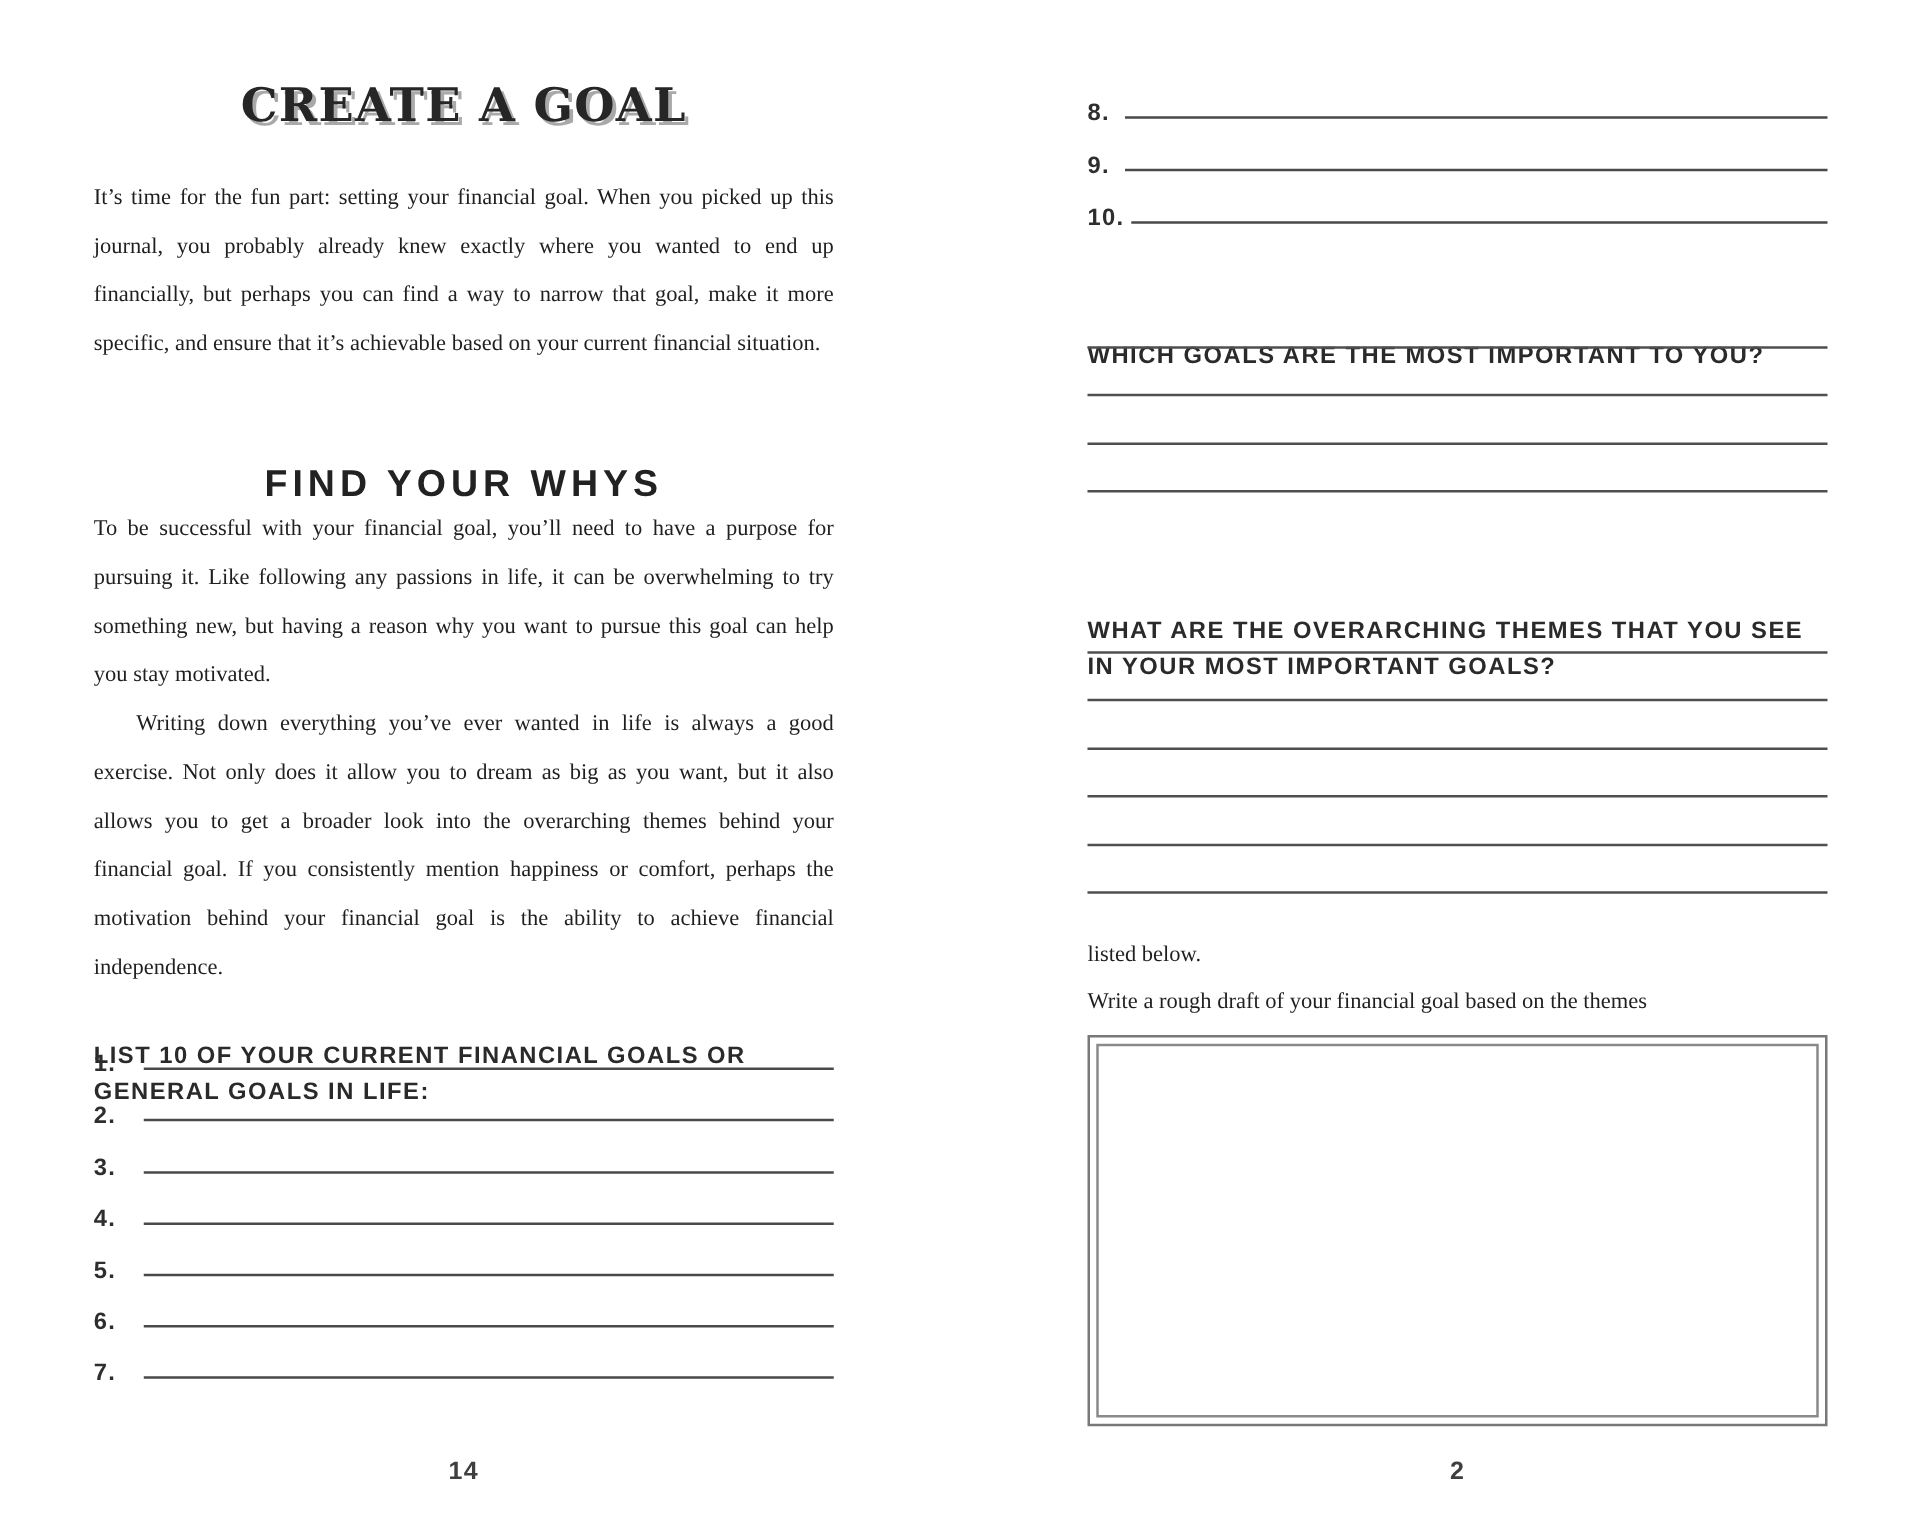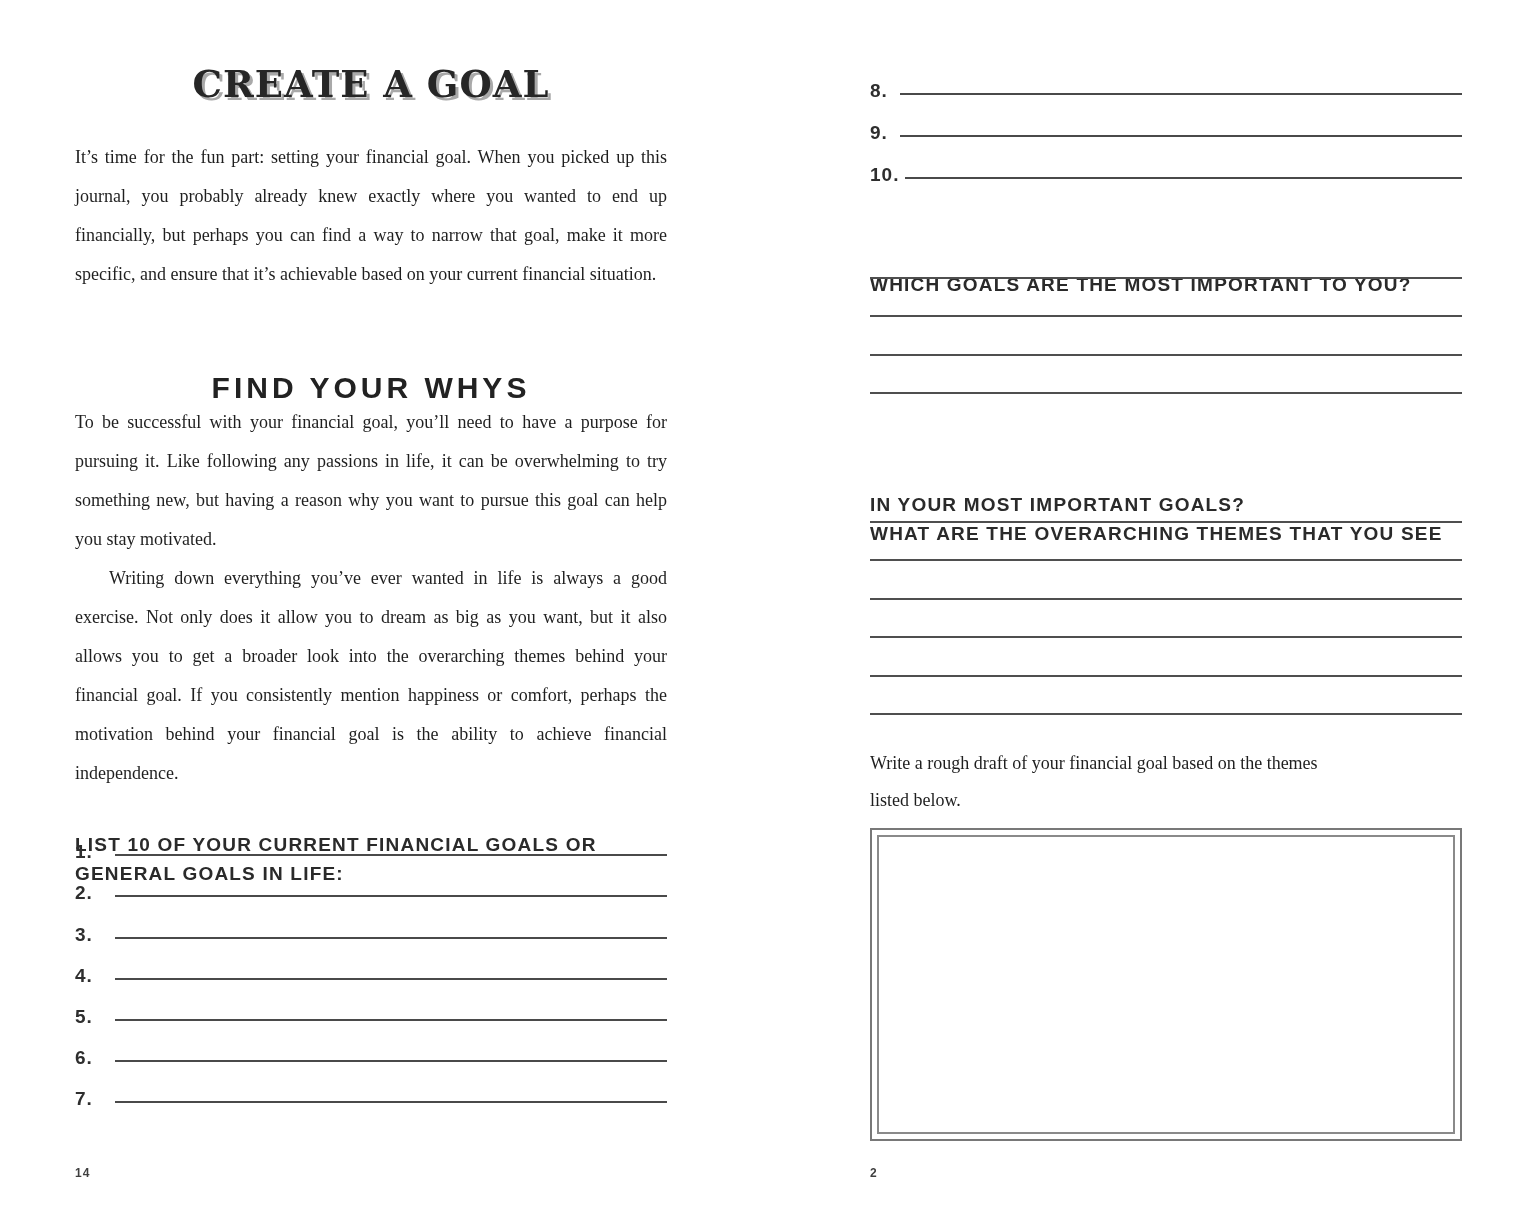--- a/index.html
+++ b/index.html
@@ -62,23 +62,23 @@
 
   .draft-box {
     top: 828px; height: 313px;
     border: 2px solid #787878; position: absolute;
   }
   .draft-box .inner {
     position: absolute; inset: 5px; border: 2px solid #8a8a8a; background: #ffffff;
   }
 
   .page-number {
-    top: 1166px; text-align: left;
+    top: 1166px; text-align: center;
     font-family: "Liberation Sans", "DejaVu Sans", sans-serif;
-    font-size: 12px; letter-spacing: 1px; color: #3f3f3f; font-weight: bold;
+    font-size: 20px; letter-spacing: 1px; color: #3f3f3f; font-weight: bold;
   }
 </style>
 </head>
 <body>
 
 <div class="page left">
 
   <h1 class="abs book-title">CREATE A GOAL</h1>
 
   <p class="abs body-text intro">It’s time for the fun part: setting your financial goal. When you picked up this journal, you probably already knew exactly where you wanted to end up financially, but perhaps you can find a way to narrow that goal, make it more specific, and ensure that it’s achievable based on your current financial situation.</p>
@@ -149,36 +149,36 @@
   <div class="abs mini-heading q1">WHICH GOALS ARE THE MOST IMPORTANT TO YOU?</div>
 
   <div class="abs rules four" id="rules1">
       <div class="rule"></div>
       <div class="rule"></div>
       <div class="rule"></div>
       <div class="rule"></div>
     </div>
 
   <div class="abs mini-heading q2">
+    <div>WHAT ARE THE OVERARCHING THEMES THAT YOU SEE</div>
     <div>IN YOUR MOST IMPORTANT GOALS?</div>
-    <div>WHAT ARE THE OVERARCHING THEMES THAT YOU SEE</div>
   </div>
 
   <div class="abs rules six" id="rules2">
       <div class="rule"></div>
       <div class="rule"></div>
       <div class="rule"></div>
       <div class="rule"></div>
       <div class="rule"></div>
       <div class="rule"></div>
     </div>
 
   <div class="abs body-text draft-prompt">
+    <div>listed below.</div>
     <div>Write a rough draft of your financial goal based on the themes</div>
-    <div>listed below.</div>
   </div>
 
   <div class="abs draft-box">
     <div class="inner"></div>
   </div>
 
   <div class="abs page-number">2</div>
 </div>
 
 </body></html>

